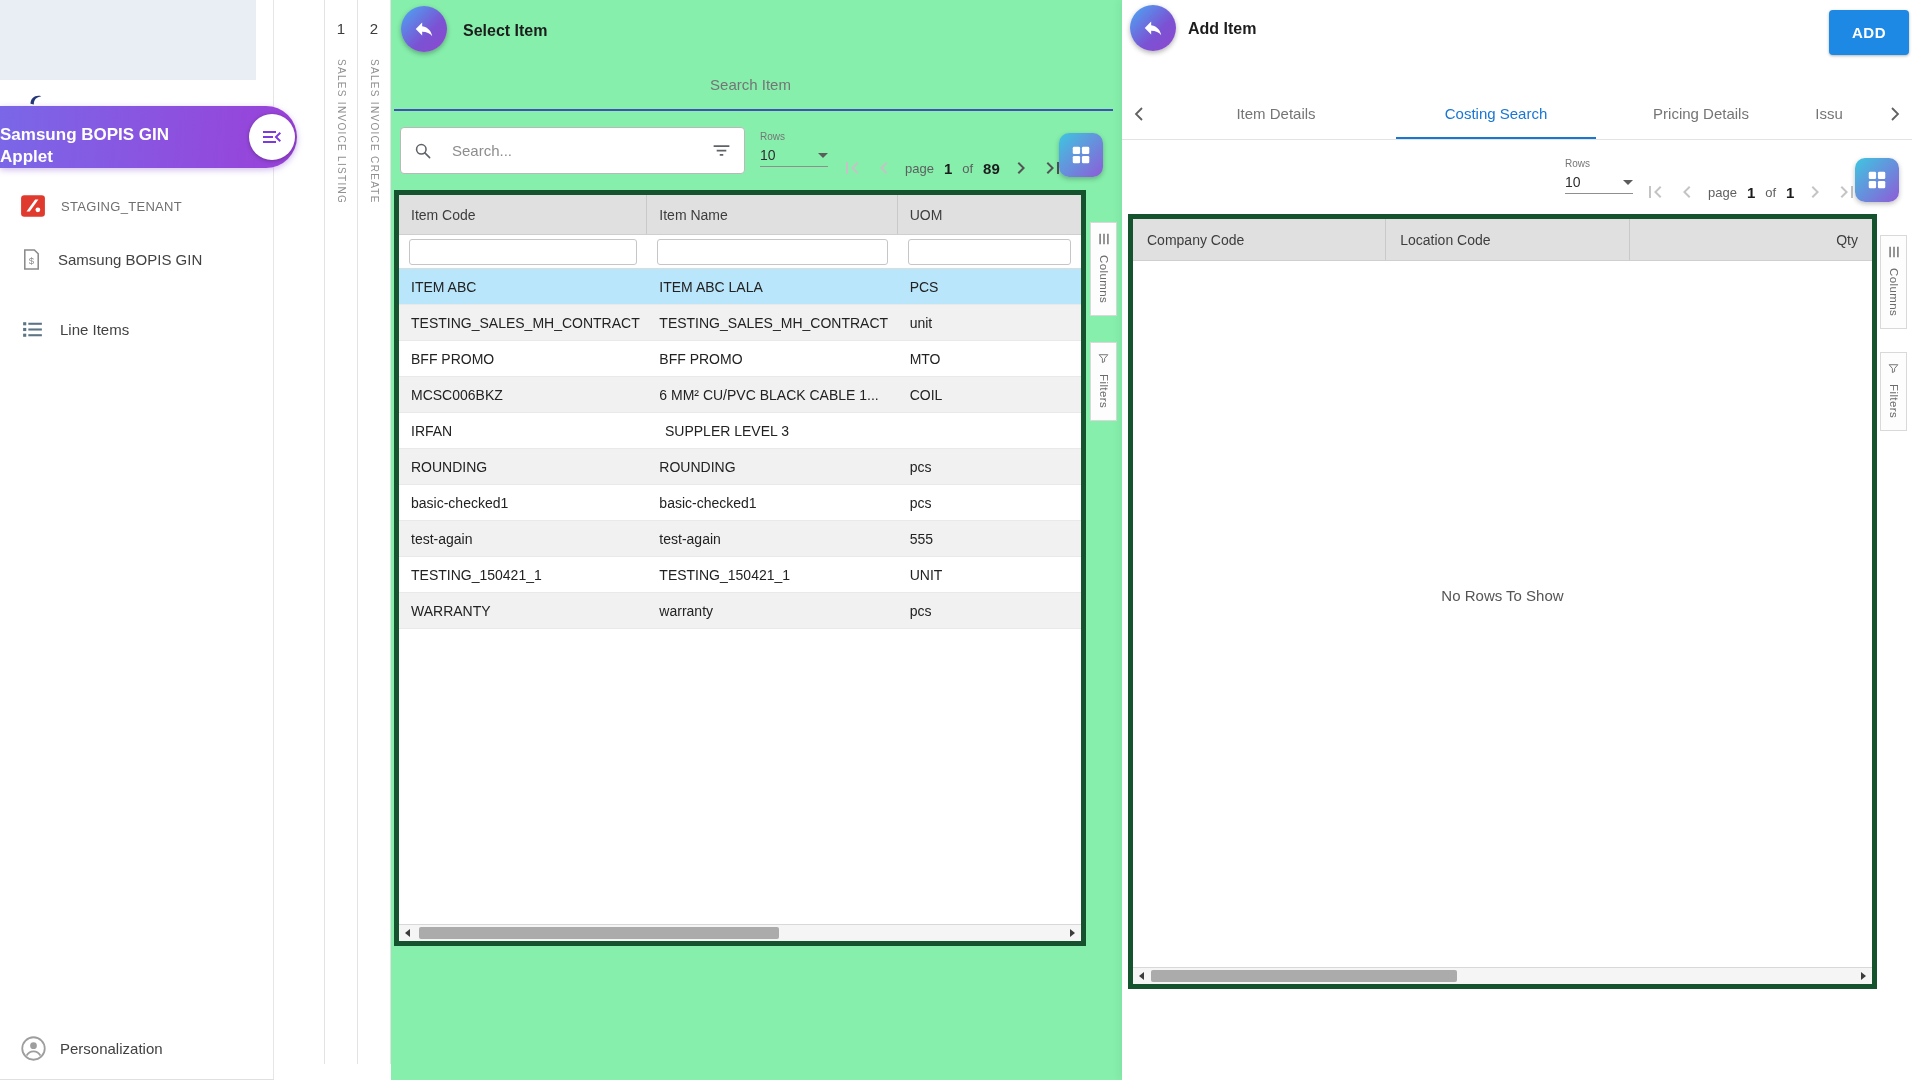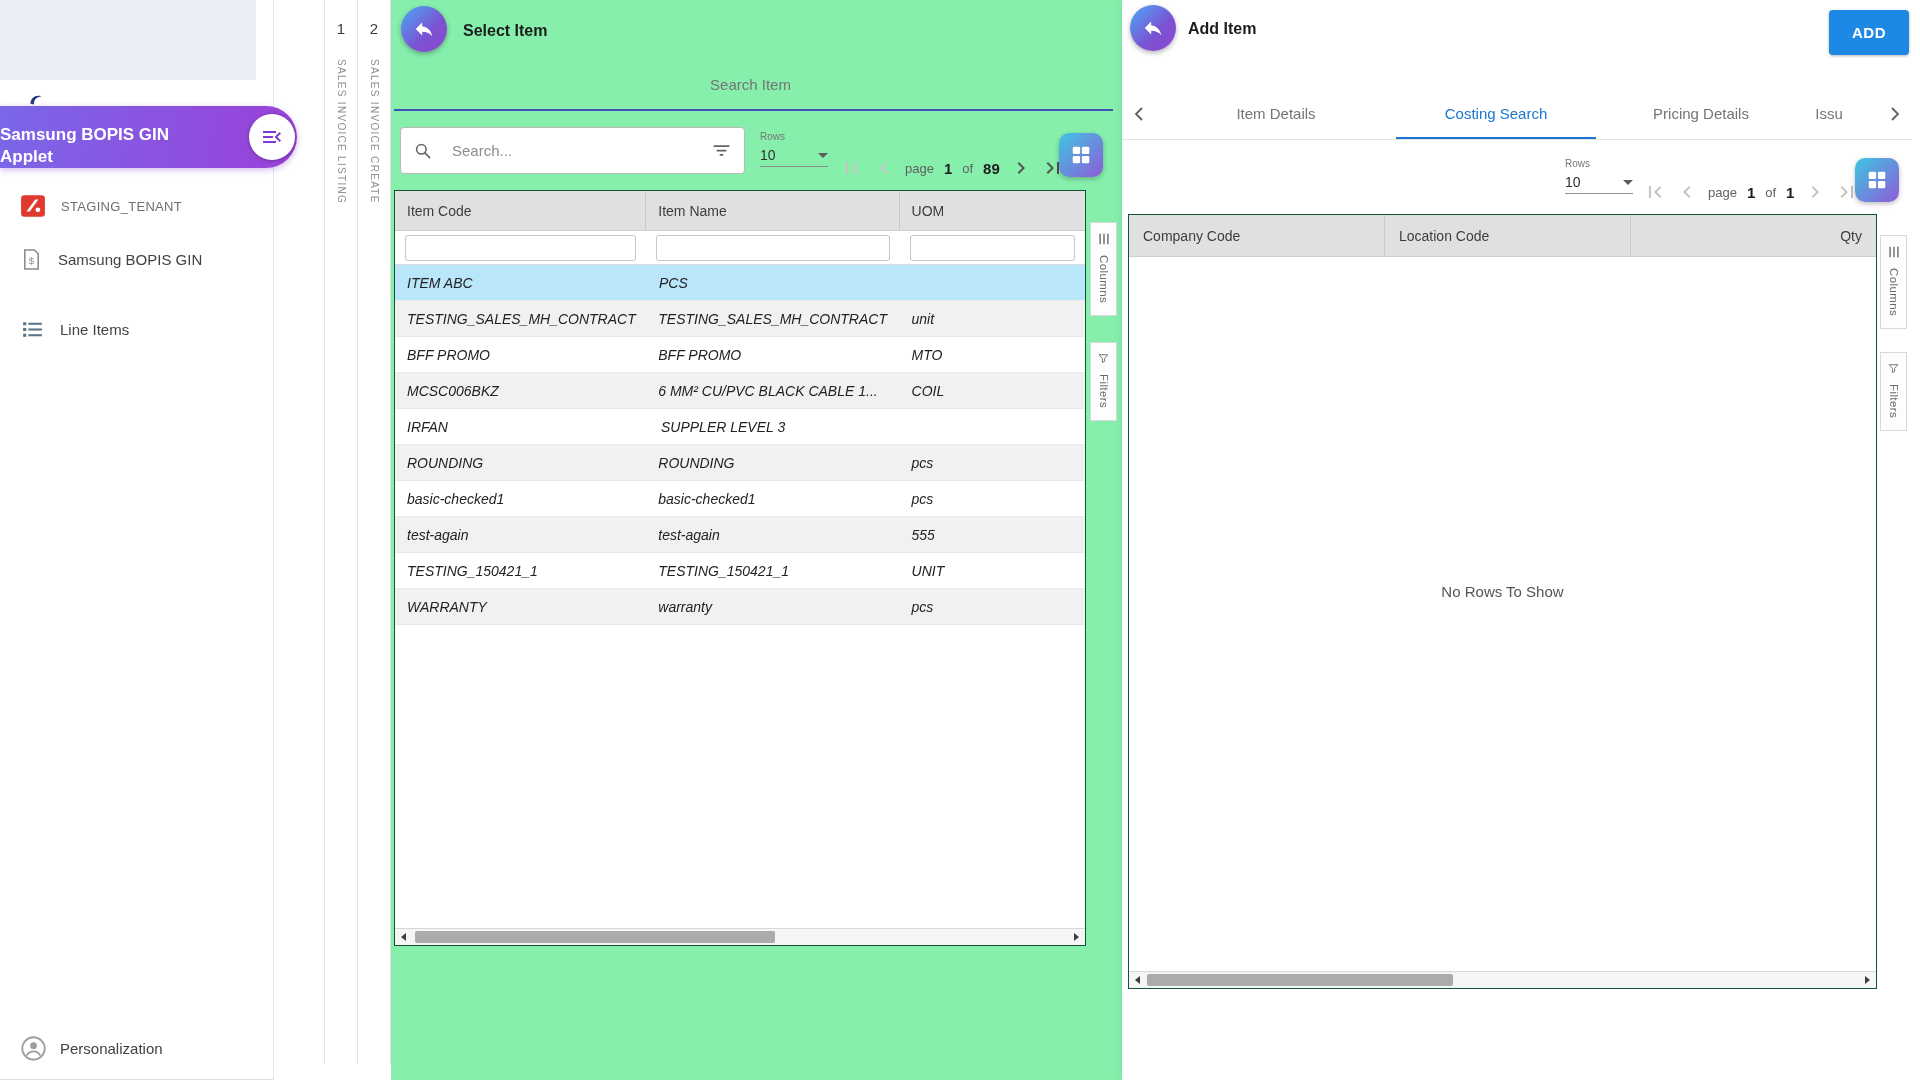--- a/index.html
+++ b/index.html
@@ -47,27 +47,27 @@
   .rows-value { font-size:14px; color:#2e2e2e; }
   .caret { width:0; height:0; border-left:5px solid transparent; border-right:5px solid transparent; border-top:5px solid #5c5c5c; }
   .pagination { display:flex; align-items:center; gap:6px; height:44px;justify-content:center; }
   .pgbtn { width:26px; height:26px; display:flex; align-items:center; justify-content:center; }
   .pgbtn svg { width:24px; height:24px; }
   .pg-en { color:#545454; } .pg-dis { color:#c4c4c4; }
   .pg-word { font-size:13px; color:#5f5f5f; padding:0 2px; }
   .pg-num { font-size:15px; font-weight:bold; color:#1c1c1c; padding:0 2px; }
 
   
-  .dgrid { position:absolute; background:#fff; border:1px solid #14532d; overflow:hidden; }
+  .dgrid { position:absolute; background:#fff; border:5px solid #14532d; overflow:hidden; }
   .dg-header { display:flex; background:#e0e0e0; border-bottom:1px solid #cfcfcf; }
   .dg-hcell { display:flex; align-items:center; padding-left:12px; font-size:14px; color:#3d3d3d; height:100%; }
   .dg-hsep { border-right:1px solid #c9c9c9; }
   .dg-filter { display:flex; align-items:center; height:34px; border-bottom:1px solid #dcdcdc; background:#fff; }
   .fin { height:26px; border:1px solid #c6c6c6; border-radius:3px; outline:none; padding:0 6px; font-size:13px; margin:0 10px; width:calc(100% - 20px); }
-  .dg-row { display:flex; height:36px; border-bottom:1px solid #e9e9e9; background:#fff;font-style:italic; }
+  .dg-row { display:flex; height:36px; border-bottom:1px solid #e9e9e9; background:#fff; }
   .dg-row.odd { background:#f1f1f1; }
   .dg-row.selected { background:#b9e6fb; }
   .dg-cell { display:flex; align-items:center; padding-left:12px; font-size:14px; color:#222; white-space:nowrap; overflow:hidden; }
   .hscroll { position:absolute; left:0; right:0; bottom:0; height:17px; background:#f5f5f5; border-top:1px solid #d8d8d8; }
   .sb-btn { position:absolute; top:0; width:17px; height:16px; display:flex; align-items:center; justify-content:center; }
   .sb-btn.left { left:0; } .sb-btn.right { right:0; }
   .tri-l { width:0; height:0; border-top:4px solid transparent; border-bottom:4px solid transparent; border-right:5px solid #3c3c3c; }
   .tri-r { width:0; height:0; border-top:4px solid transparent; border-bottom:4px solid transparent; border-left:5px solid #3c3c3c; }
   .sb-thumb { position:absolute; top:2px; height:12px; background:#ababab; border-radius:2px; }
 
@@ -206,20 +206,21 @@
         <div class="dg-hcell c2" data-interactable="true">UOM</div>
       </div>
       <div class="dg-filter" data-interactable="false">
         <div class="c0"><input class="fin" data-interactable="true" style=""></div>
         <div class="c1"><input class="fin" data-interactable="true" style=""></div>
         <div class="c2"><input class="fin" data-interactable="true" style=""></div>
       </div>
 
       <div class="dg-row selected" data-interactable="true">
         <div class="dg-cell c0" data-interactable="false">ITEM ABC</div>
+        <div class="dg-cell c1" data-interactable="false">ITEM ABC LALA</div>
         <div class="dg-cell c2" data-interactable="false">PCS</div>
       </div>
       <div class="dg-row odd" data-interactable="true">
         <div class="dg-cell c0" data-interactable="false">TESTING_SALES_MH_CONTRACT</div>
         <div class="dg-cell c1" data-interactable="false">TESTING_SALES_MH_CONTRACT</div>
         <div class="dg-cell c2" data-interactable="false">unit</div>
       </div>
       <div class="dg-row" data-interactable="true">
         <div class="dg-cell c0" data-interactable="false">BFF PROMO</div>
         <div class="dg-cell c1" data-interactable="false">BFF PROMO</div>

